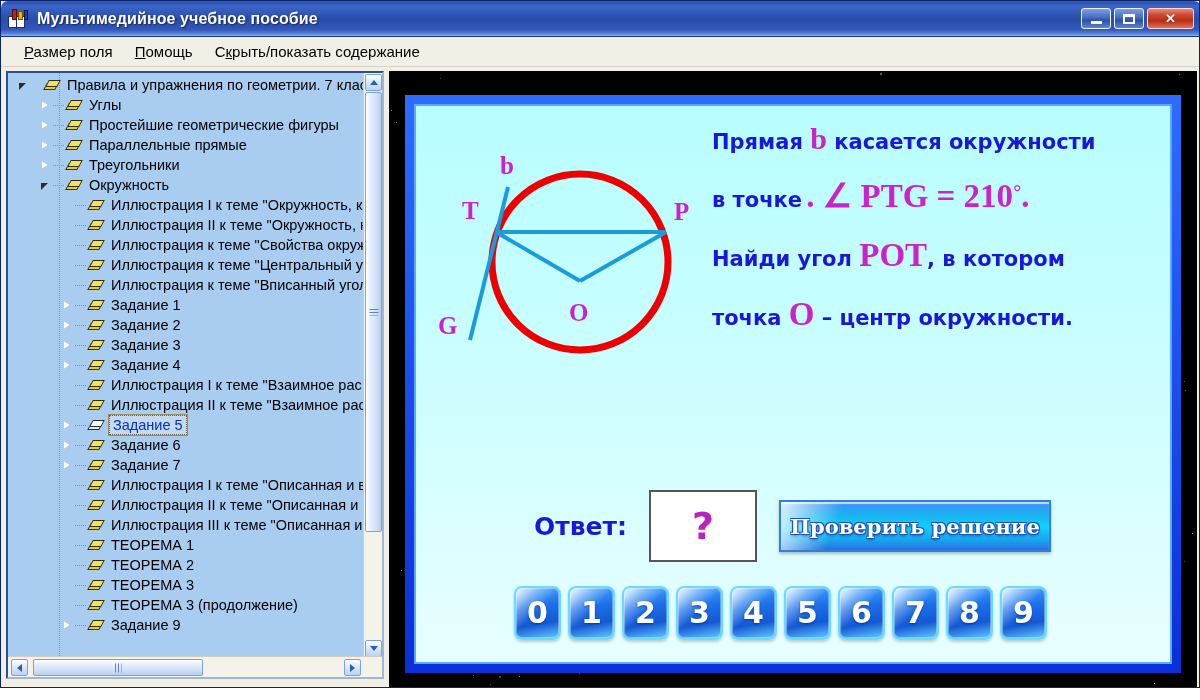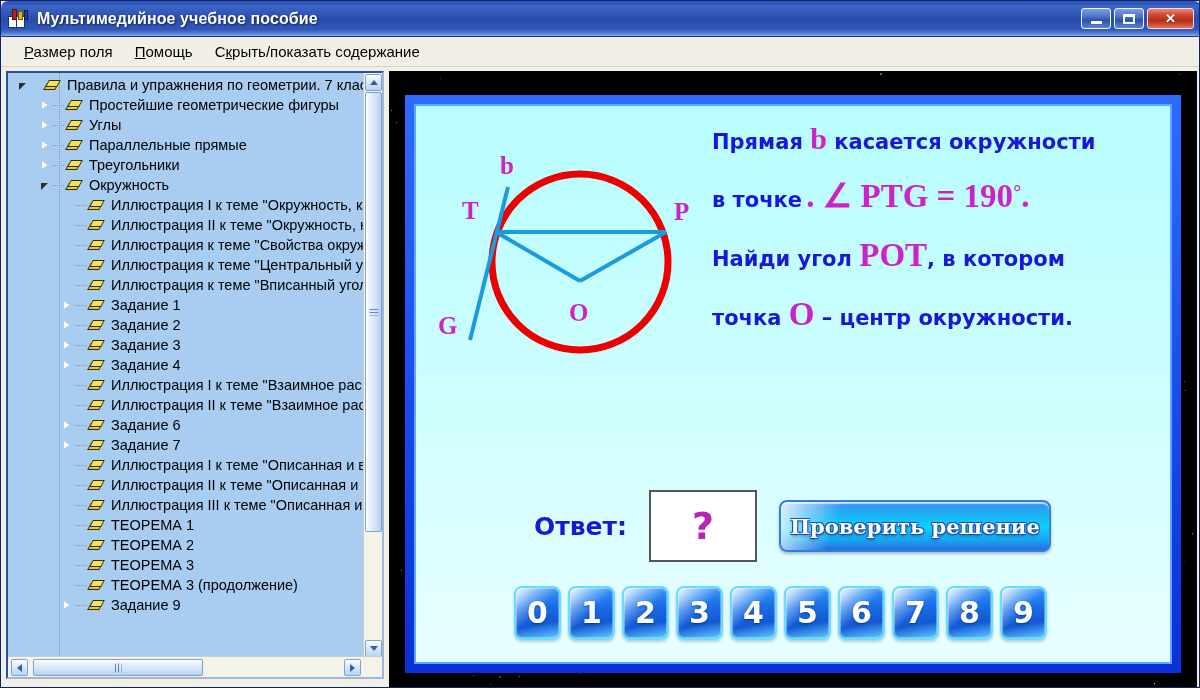--- a/index.html
+++ b/index.html
@@ -288,21 +288,21 @@
     border: 2px solid #555555;
     display: flex; align-items: center; justify-content: center;
   }
   .answer-q {
     font-family: "DejaVu Sans", sans-serif; font-weight: bold;
     font-size: 38px; color: #bb22bb; line-height: 1;
   }
   .check-btn {
     margin-left: 22px;
     width: 272px; height: 52px;
-    border-radius: 8px;
+    border-radius: 0;
     border: 2px solid #2f7fe0;
     background:
       linear-gradient(110deg, rgba(255,255,255,.85) 0%, rgba(255,255,255,0) 22%),
       linear-gradient(180deg,#3e8ef7 0%,#16b6f2 30%,#0fd2fb 52%,#16a8ef 78%,#2b6fe0 100%);
     box-shadow: inset 0 2px 1px rgba(255,255,255,.7), 0 2px 3px rgba(0,0,0,.25);
     display: flex; align-items: center; justify-content: center;
     cursor: pointer;
   }
   .check-btn span {
     font-family: "DejaVu Serif", serif; font-weight: bold;
@@ -382,31 +382,31 @@
             <div class="tree-label">Правила и упражнения по геометрии. 7 клас</div>
           </div>
           <div class="tree-row">
             <div class="tw" style="width: 32px;"></div>
             <div class="expander collapsed"></div>
             <div class="dotline"></div>
             <div class="bk-icon">
               <div class="d1"></div>
               <div class="d2"></div>
             </div>
+            <div class="tree-label">Углы</div>
+          </div>
+          <div class="tree-row">
+            <div class="tw" style="width: 32px;"></div>
+            <div class="expander collapsed"></div>
+            <div class="dotline"></div>
+            <div class="bk-icon">
+              <div class="d1"></div>
+              <div class="d2"></div>
+            </div>
             <div class="tree-label">Простейшие геометрические фигуры</div>
-          </div>
-          <div class="tree-row">
-            <div class="tw" style="width: 32px;"></div>
-            <div class="expander collapsed"></div>
-            <div class="dotline"></div>
-            <div class="bk-icon">
-              <div class="d1"></div>
-              <div class="d2"></div>
-            </div>
-            <div class="tree-label">Углы</div>
           </div>
           <div class="tree-row">
             <div class="tw" style="width: 32px;"></div>
             <div class="expander collapsed"></div>
             <div class="dotline"></div>
             <div class="bk-icon">
               <div class="d1"></div>
               <div class="d2"></div>
             </div>
             <div class="tree-label">Параллельные прямые</div>
@@ -533,20 +533,30 @@
           </div>
           <div class="tree-row">
             <div class="tw" style="width: 54px;"></div>
             <div class="expander none"></div>
             <div class="dotline"></div>
             <div class="bk-icon">
               <div class="d1"></div>
               <div class="d2"></div>
             </div>
             <div class="tree-label">Иллюстрация II к теме "Взаимное рас</div>
+          </div>
+          <div class="tree-row selected">
+            <div class="tw" style="width: 54px;"></div>
+            <div class="expander collapsed"></div>
+            <div class="dotline"></div>
+            <div class="bk-icon open">
+              <div class="d1"></div>
+              <div class="d2"></div>
+            </div>
+            <div class="tree-label">Задание 5</div>
           </div>
           <div class="tree-row">
             <div class="tw" style="width: 54px;"></div>
             <div class="expander collapsed"></div>
             <div class="dotline"></div>
             <div class="bk-icon">
               <div class="d1"></div>
               <div class="d2"></div>
             </div>
             <div class="tree-label">Задание 6</div>
@@ -709,21 +719,21 @@
             <text x="0" y="190" font-family="Liberation Serif, serif" font-weight="bold" font-size="25" fill="#cc22cc">G</text>
             <text x="131" y="177" font-family="Liberation Serif, serif" font-weight="bold" font-size="25" fill="#cc22cc">O</text>
           </svg>
         </div>
 
         <div class="ptext">
           <div class="pline">
             <span>Прямая </span><span class="mg serif big">b</span><span> касается окружности</span>
           </div>
           <div class="pline">
-            <span>в точке </span><span class="mg serif bigger" style="margin-left:-0.1em">. ∠ PTG = 190</span><span class="mg serif" style="font-size:20px;vertical-align:super">°</span><span class="mg serif bigger">.</span>
+            <span>в точке </span><span class="mg serif bigger" style="margin-left:-0.1em">. ∠ PTG = 210</span><span class="mg serif" style="font-size:20px;vertical-align:super">°</span><span class="mg serif bigger">.</span>
           </div>
           <div class="pline">
             <span>Найди угол </span><span class="mg serif bigger">POT</span><span>, в котором</span>
           </div>
           <div class="pline">
             <span>точка </span><span class="mg serif bigger">O</span><span> – центр окружности.</span>
           </div>
         </div>
 
         <div class="answer-row">

